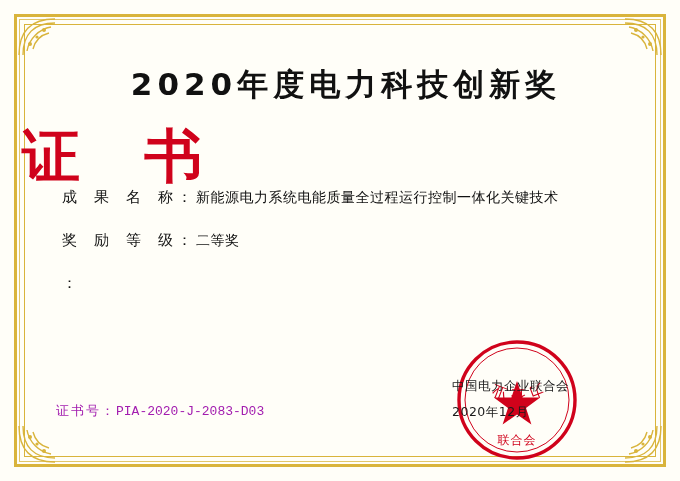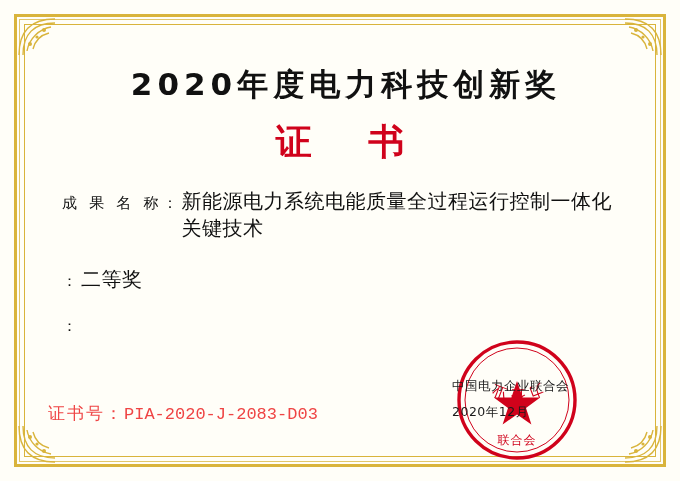--- a/index.html
+++ b/index.html
@@ -75,69 +75,69 @@
     font-weight: bold;
     letter-spacing: 5px;
     color: #111111;
     white-space: nowrap;
     padding-left: 12px;
   }
   .title-sub {
     position: absolute;
     left: 0; right: 0;
     top: 118px;
-    text-align: center;
+    text-align: left;
     font-family: "DejaVu Serif", "Liberation Serif", serif;
-    font-size: 36px;
+    font-size: 58px;
     font-weight: bold;
     letter-spacing: 22px;
     text-indent: 22px;
     color: #d0021b;
     white-space: nowrap;
   }
 
   .fields {
     position: absolute;
     left: 62px;
     top: 188px;
     right: 52px;
   }
   .field-row {
     display: flex;
     align-items: baseline;
     margin-bottom: 24px;
-    font-family: Liberation Sans, sans-serif;
+    font-family: Liberation Mono, monospace;
   }
   .field-label {
     font-size: 15px;
     color: #111111;
     letter-spacing: 4px;
     white-space: nowrap;
     flex: 0 0 auto;
   }
   .field-colon {
     font-size: 15px;
     color: #111111;
     flex: 0 0 auto;
     padding-right: 4px;
   }
   .field-value {
-    font-size: 20px;
+    font-size: 14px;
     color: #111111;
     letter-spacing: 0.5px;
     flex: 1 1 auto;
   }
 
   .cert-no {
     position: absolute;
-    left: 48px;
+    left: 56px;
     top: 402px;
     font-family: "DejaVu Sans", "Liberation Sans", sans-serif;
-    font-size: 17px;
-    color: #ef4444;
+    font-size: 13px;
+    color: #a21caf;
     white-space: nowrap;
   }
   .cert-no .cn-label { letter-spacing: 2px; }
   .cert-no .cn-value { font-family: "Liberation Mono", "DejaVu Sans Mono", monospace; letter-spacing: 0px; }
 
   
   .seal {
     position: absolute;
     left: 455px;
     top: 338px;
@@ -246,20 +246,21 @@
 
   <div class="fields">
 
     <div class="field-row">
       <span class="field-label">成 果 名 称</span>
       <span class="field-colon">：</span>
       <span class="field-value">新能源电力系统电能质量全过程运行控制一体化关键技术</span>
     </div>
 
     <div class="field-row">
+      <span class="field-label">奖 励 等 级</span>
       <span class="field-colon">：</span>
       <span class="field-value">二等奖</span>
     </div>
 
     <div class="field-row">
       <span class="field-colon">：</span>
     </div>
 
   </div>
 

